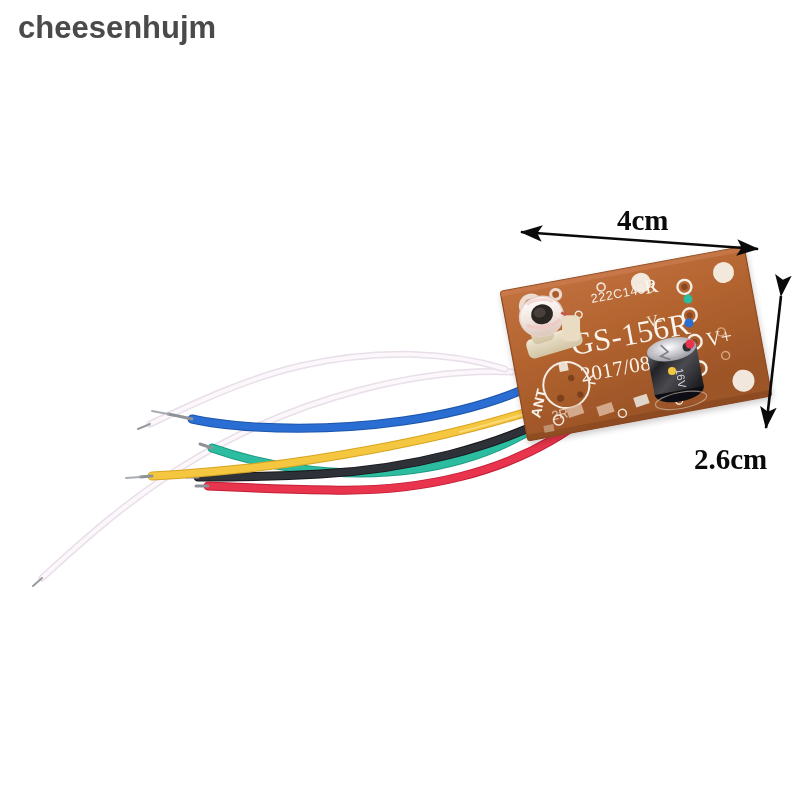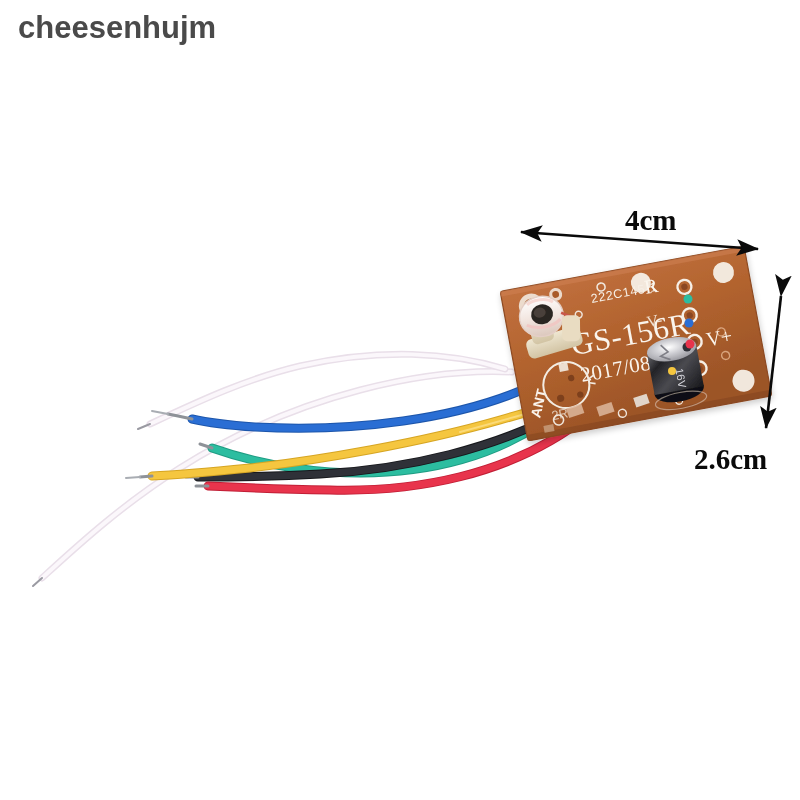--- a/index.html
+++ b/index.html
@@ -15,21 +15,21 @@
     font-family:"Liberation Sans",sans-serif;
     font-size:31px;font-weight:600;color:#4a4a4a;
     letter-spacing:0px;white-space:nowrap;
     user-select:none;
   }
   .dimlabel{
     position:absolute;
     font-family:"Liberation Serif",serif;
     font-weight:700;color:#0a0a0a;white-space:nowrap;
   }
-  #dim-w-label{left:617px;top:204px;font-size:29px;margin-left:8px;}
+  #dim-w-label{left:617px;top:204px;font-size:29px;}
   #dim-h-label{left:694px;top:443px;font-size:29px;}
 </style>
 </head>
 <body>
 
 <div id="stage">
 
   <svg id="svg" width="800" height="800" viewBox="0 0 800 800">
     <defs>
       <linearGradient id="boardGrad" x1="0" y1="0" x2="0.3" y2="1">

